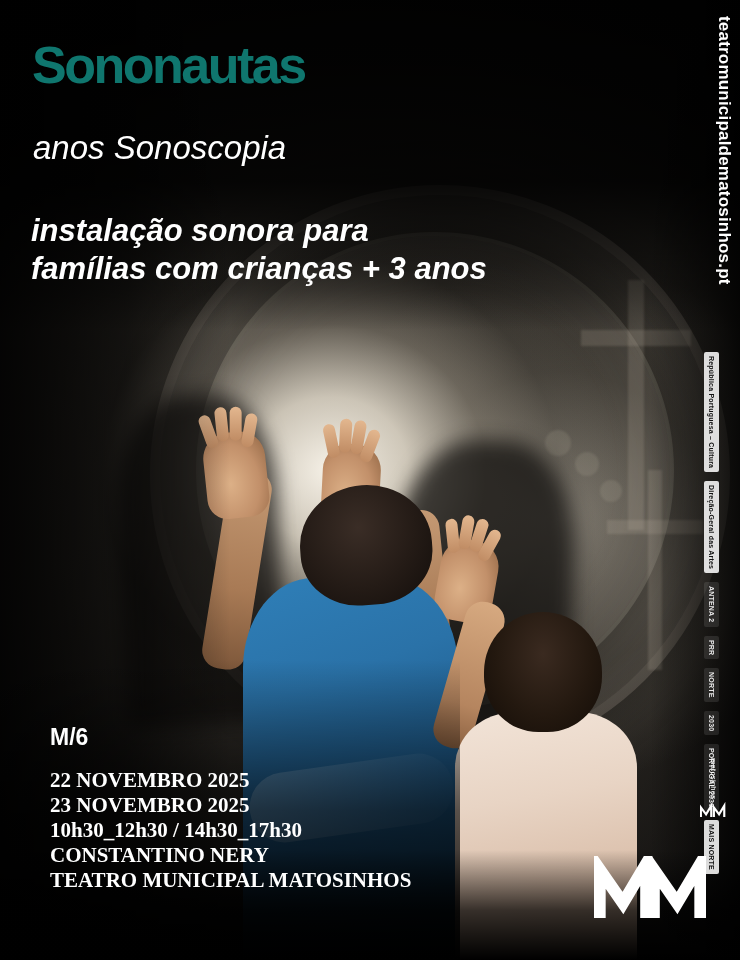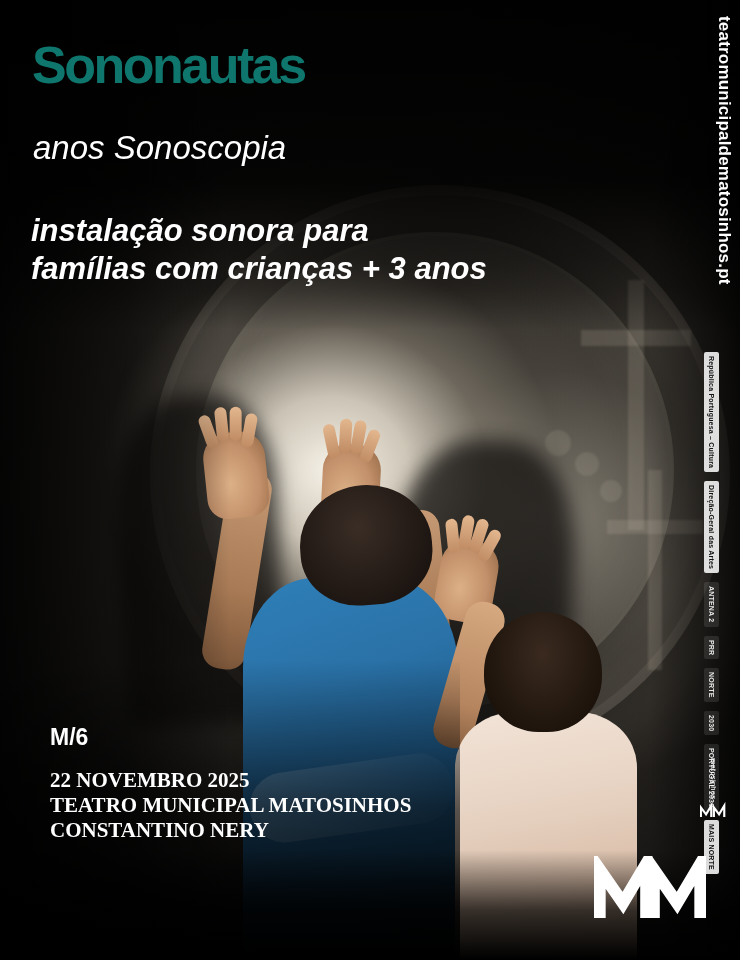--- a/index.html
+++ b/index.html
@@ -311,22 +311,24 @@
 
     <div class="title">Sononautas</div>
     <div class="subtitle">anos Sonoscopia</div>
     <div class="descr">instalação sonora para
 famílias com crianças + 3 anos</div>
 
 
     <div class="infoblock">
       <div class="age">M/6</div>
       <div class="line">22 NOVEMBRO 2025</div>
+      <div class="line">23 NOVEMBRO 2025</div>
+      <div class="line">10h30_12h30 / 14h30_17h30</div>
+      <div class="line">CONSTANTINO NERY</div>
       <div class="line">TEATRO MUNICIPAL MATOSINHOS</div>
-      <div class="line">CONSTANTINO NERY</div>
     </div>
 
     <div class="vertical-site">teatromunicipaldematosinhos.pt</div>
 
     <div class="funders">
       <div class="funder box">República Portuguesa – Cultura</div>
       <div class="funder box">Direção-Geral das Artes</div>
       <div class="funder">ANTENA 2</div>
       <div class="funder">PRR</div>
       <div class="funder">NORTE</div>

